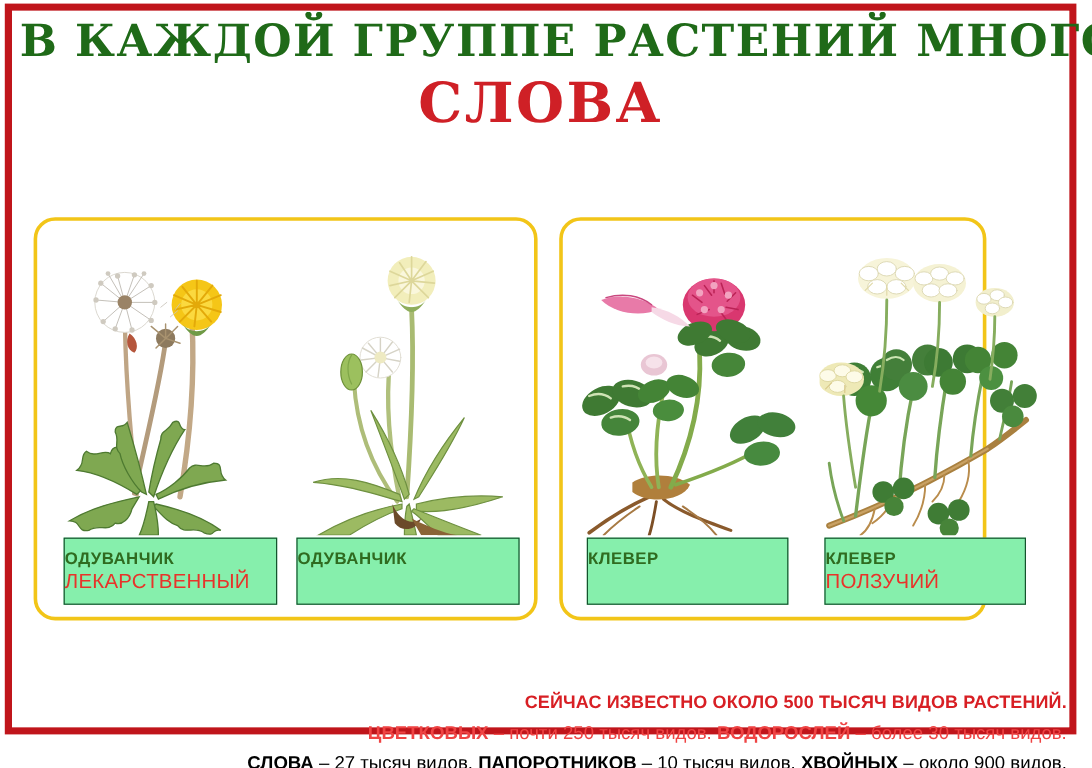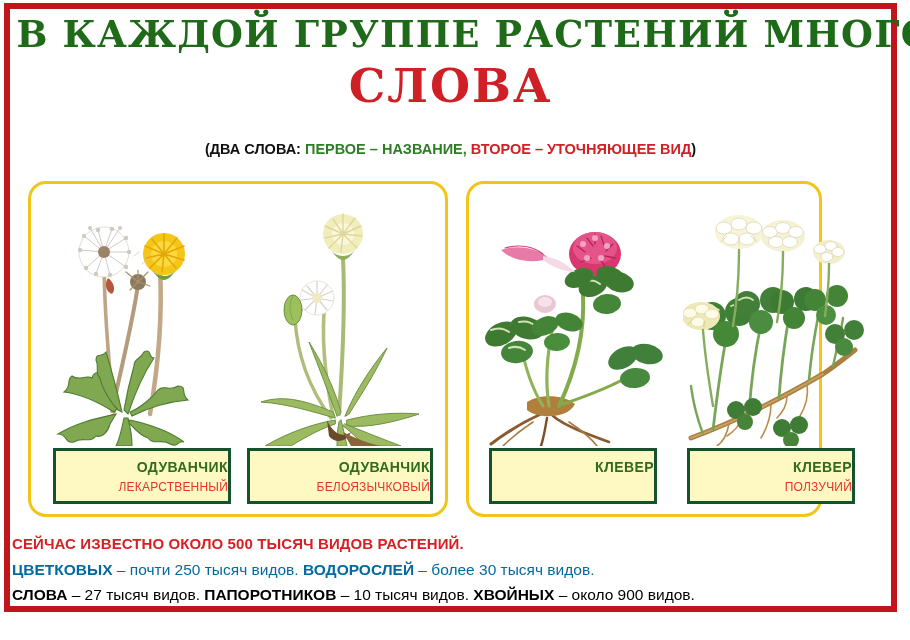--- a/index.html
+++ b/index.html
@@ -60,64 +60,61 @@
     box-sizing:border-box;
   }
   #panel-left{left:28px;width:420px;}
   #panel-right{left:466px;width:356px;}
   .plant-cell{
     position:absolute;top:0;height:262px;
     display:flex;align-items:flex-end;justify-content:center;
   }
   .label-box{
     position:absolute;
-    background:#fef9c3;
-    border:3px solid #14532d;
+    background:#86efac;
+    border:1px solid #14532d;
     box-sizing:border-box;
-    text-align:right;
+    text-align:left;
     padding-top:7px;
     height:56px;
   }
   .label-genus{
     font-size:14px;font-weight:bold;color:#2f6b20;letter-spacing:.4px;
     line-height:19px;
   }
   .label-species{
-    font-size:12px;font-weight:normal;color:#e8332a;letter-spacing:.2px;
+    font-size:17px;font-weight:normal;color:#e8332a;letter-spacing:.2px;
     line-height:20px;
   }
   
   .bottom{
-    position:absolute;left:12px;width:877px;text-align:left;
+    position:absolute;left:12px;width:877px;text-align:right;margin-top:42px;
   }
   #bottom-head{
     top:535px;font-size:15px;font-weight:bold;color:#d81f24;letter-spacing:.1px;
     white-space:nowrap;
   }
-  #bottom-l1{top:561px;font-size:15.5px;color:#0369a1;white-space:nowrap;}
+  #bottom-l1{top:561px;font-size:15.5px;color:#ef4444;white-space:nowrap;}
   #bottom-l2{top:586px;font-size:15.5px;color:#000000;white-space:nowrap;}
   .bold{font-weight:bold;}
   svg{display:block;}
 </style>
 </head>
 <body>
 
 <div id="slide">
 
   <div id="frame"></div>
   <div id="frame-inner"></div>
 
   <div class="title-wrap">
     <div class="title-line1">В КАЖДОЙ ГРУППЕ РАСТЕНИЙ МНОГО</div>
     <div class="title-line2">СЛОВА</div>
   </div>
 
-  <div class="subtitle">
-    <span>(ДВА СЛОВА: </span><span class="sub-green">ПЕРВОЕ – НАЗВАНИЕ,</span><span class="sub-red"> ВТОРОЕ – УТОЧНЯЮЩЕЕ ВИД</span><span>)</span>
-  </div>
 
   <div class="panel" id="panel-left">
 
     <div class="plant-cell" style="left:6px;width:200px;">
       <svg width="190" height="240" viewBox="0 0 190 240" aria-hidden="true">
         <g stroke-linecap="round" fill="none">
 
           <path d="M96 78 C92 110 82 150 70 205" stroke="#b39b7c" stroke-width="4"></path>
           <path d="M118 62 C120 100 118 150 108 208" stroke="#c2a886" stroke-width="4.5"></path>
           <path d="M62 52 C62 92 66 150 72 206" stroke="#bfa585" stroke-width="3.6"></path>
@@ -224,21 +221,20 @@
         </g>
       </svg>
     </div>
 
     <div class="label-box" style="left:22px;top:264px;width:178px;">
       <div class="label-genus">ОДУВАНЧИК</div>
       <div class="label-species">ЛЕКАРСТВЕННЫЙ</div>
     </div>
     <div class="label-box" style="left:216px;top:264px;width:186px;">
       <div class="label-genus">ОДУВАНЧИК</div>
-      <div class="label-species">БЕЛОЯЗЫЧКОВЫЙ</div>
     </div>
   </div>
 
   <div class="panel" id="panel-right">
 
     <div class="plant-cell" style="left:6px;width:200px;">
       <svg width="185" height="240" viewBox="0 0 185 240" aria-hidden="true">
         <g fill="none" stroke-linecap="round">
 
           <path d="M58 208 C40 216 24 226 8 238" stroke="#8a5a2c" stroke-width="3"></path>

